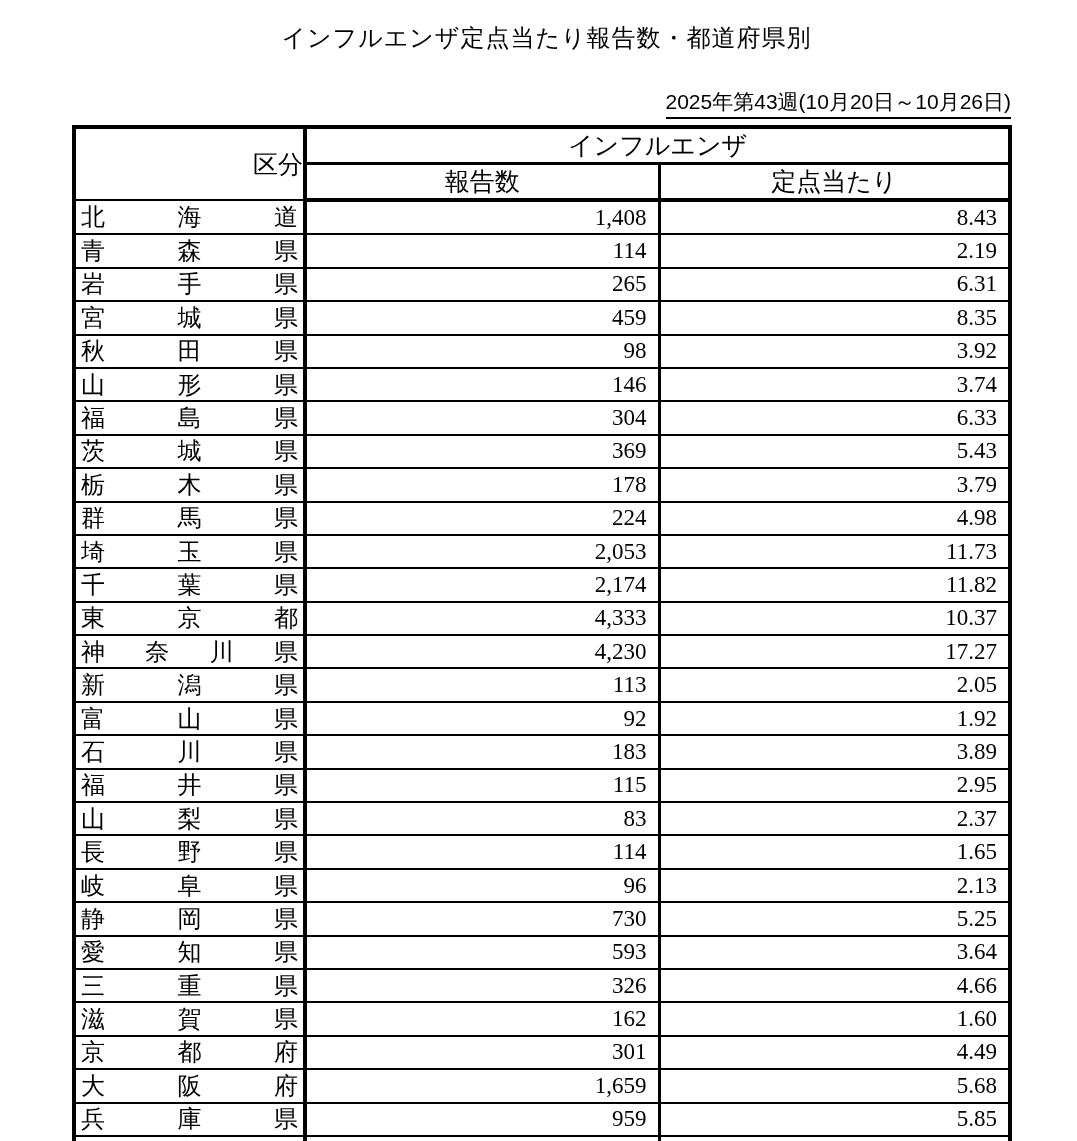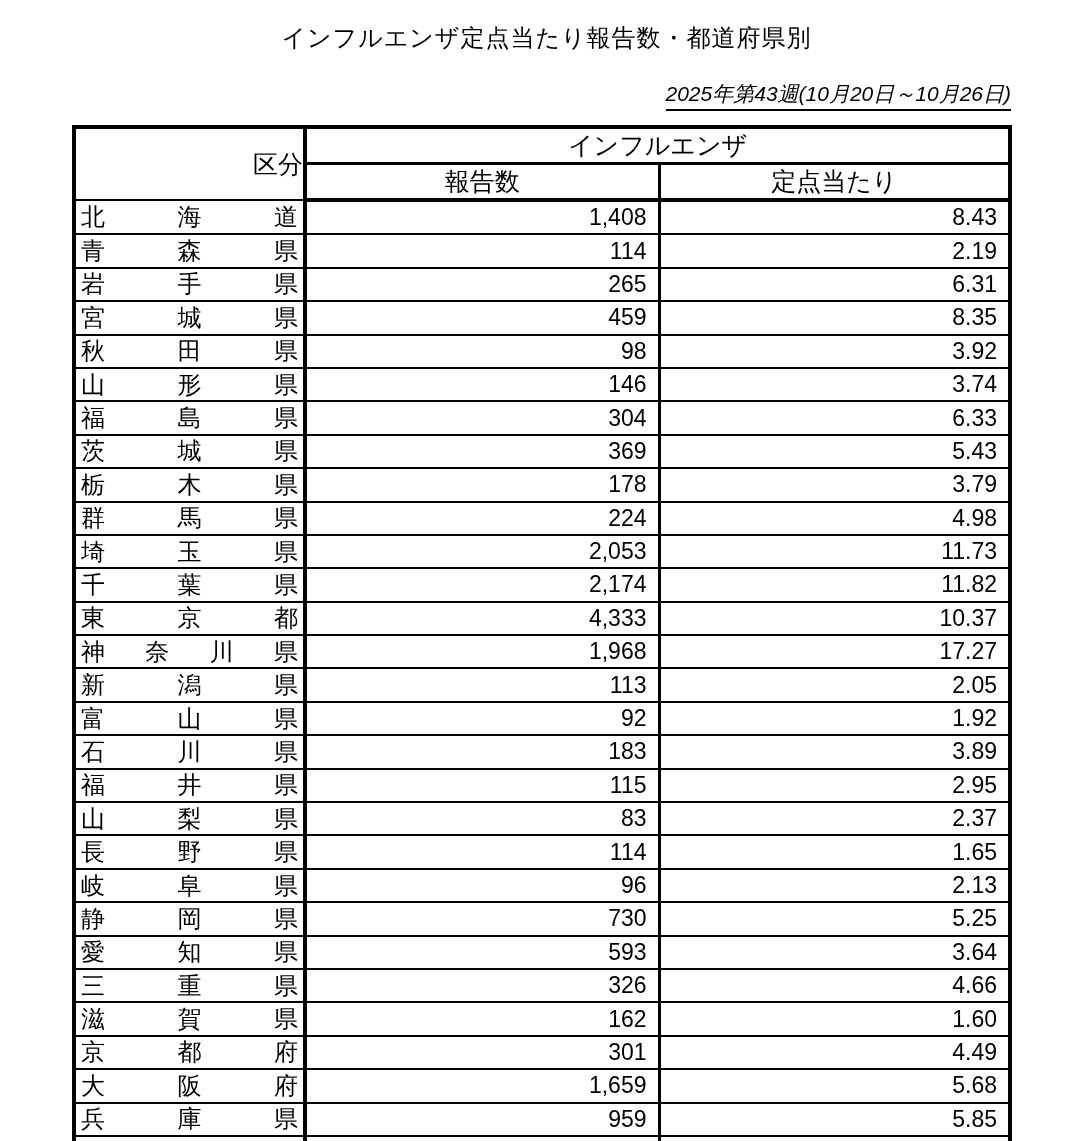--- a/index.html
+++ b/index.html
@@ -20,28 +20,27 @@
     top: 22px;
     left: 8px;
     width: 100%;
     text-align: center;
     font-size: 24px;
     font-weight: normal;
     letter-spacing: 1px;
   }
   .subtitle {
     position: absolute;
-    top: 80px;
+    top: 88px;
     right: 66px;
     font-size: 21px;
     font-weight: 500;
     border-bottom: 2px solid #000;
     padding-bottom: 1px;
     letter-spacing: 0px;
-    font-style: italic;
   }
   .table-wrap {
     position: absolute;
     left: 72px;
     top: 125px;
     width: 936px;
   }
   table.flu-table {
     border-collapse: collapse;
     table-layout: fixed;
@@ -99,20 +98,21 @@
     justify-content: space-between;
     align-items: center;
     width: 100%;
     line-height: 1;
   }
   tbody td.num {
     text-align: right;
     padding-right: 11px;
     font-size: 23px;
     letter-spacing: 0px;
+    font-family: Liberation Serif, serif;
   }
   tbody td.num.reports {
     border-right: 3px solid #000;
   }
 </style>
 </head>
 <body>
 
 <div class="page-title">インフルエンザ定点当たり報告数・都道府県別</div>
 
@@ -281,21 +281,21 @@
   </tr>
         <tr>
     <td class="pref">
       <div class="pref-just">
               <span>神</span>
               <span>奈</span>
               <span>川</span>
               <span>県</span>
             </div>
     </td>
-    <td class="num reports">1,968</td>
+    <td class="num reports">4,230</td>
     <td class="num">17.27</td>
   </tr>
         <tr>
     <td class="pref">
       <div class="pref-just">
               <span>新</span>
               <span>潟</span>
               <span>県</span>
             </div>
     </td>

